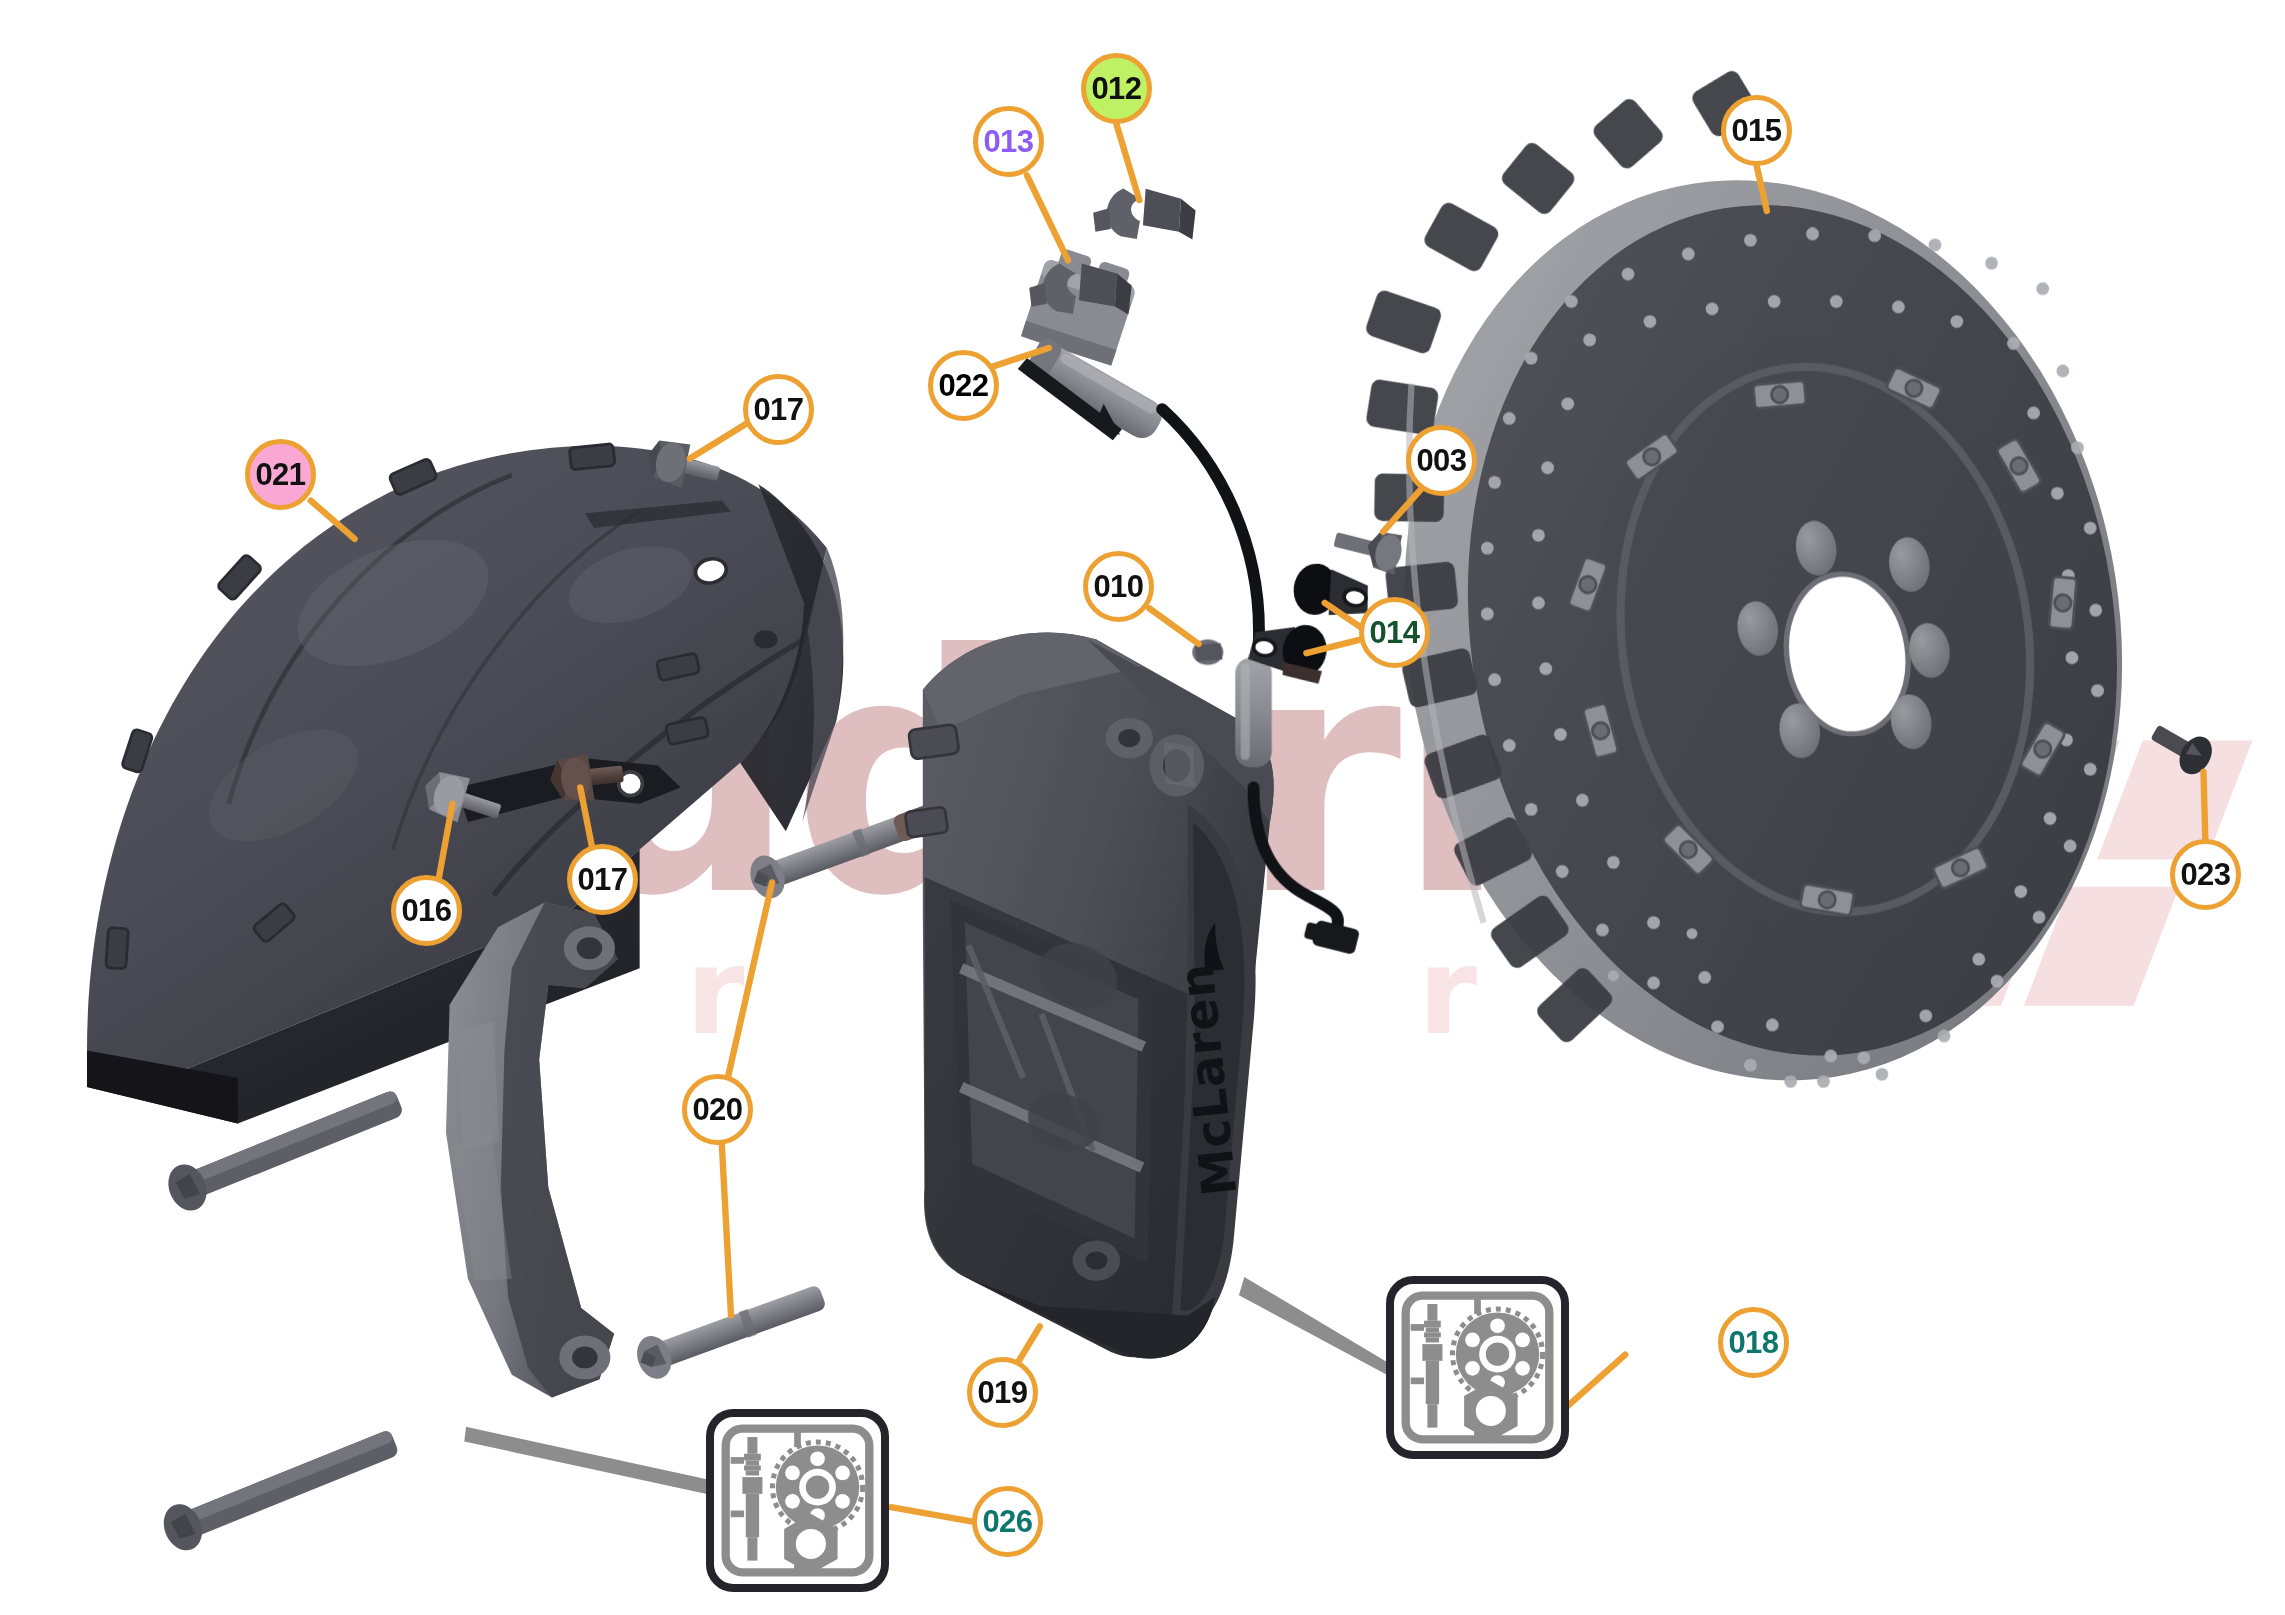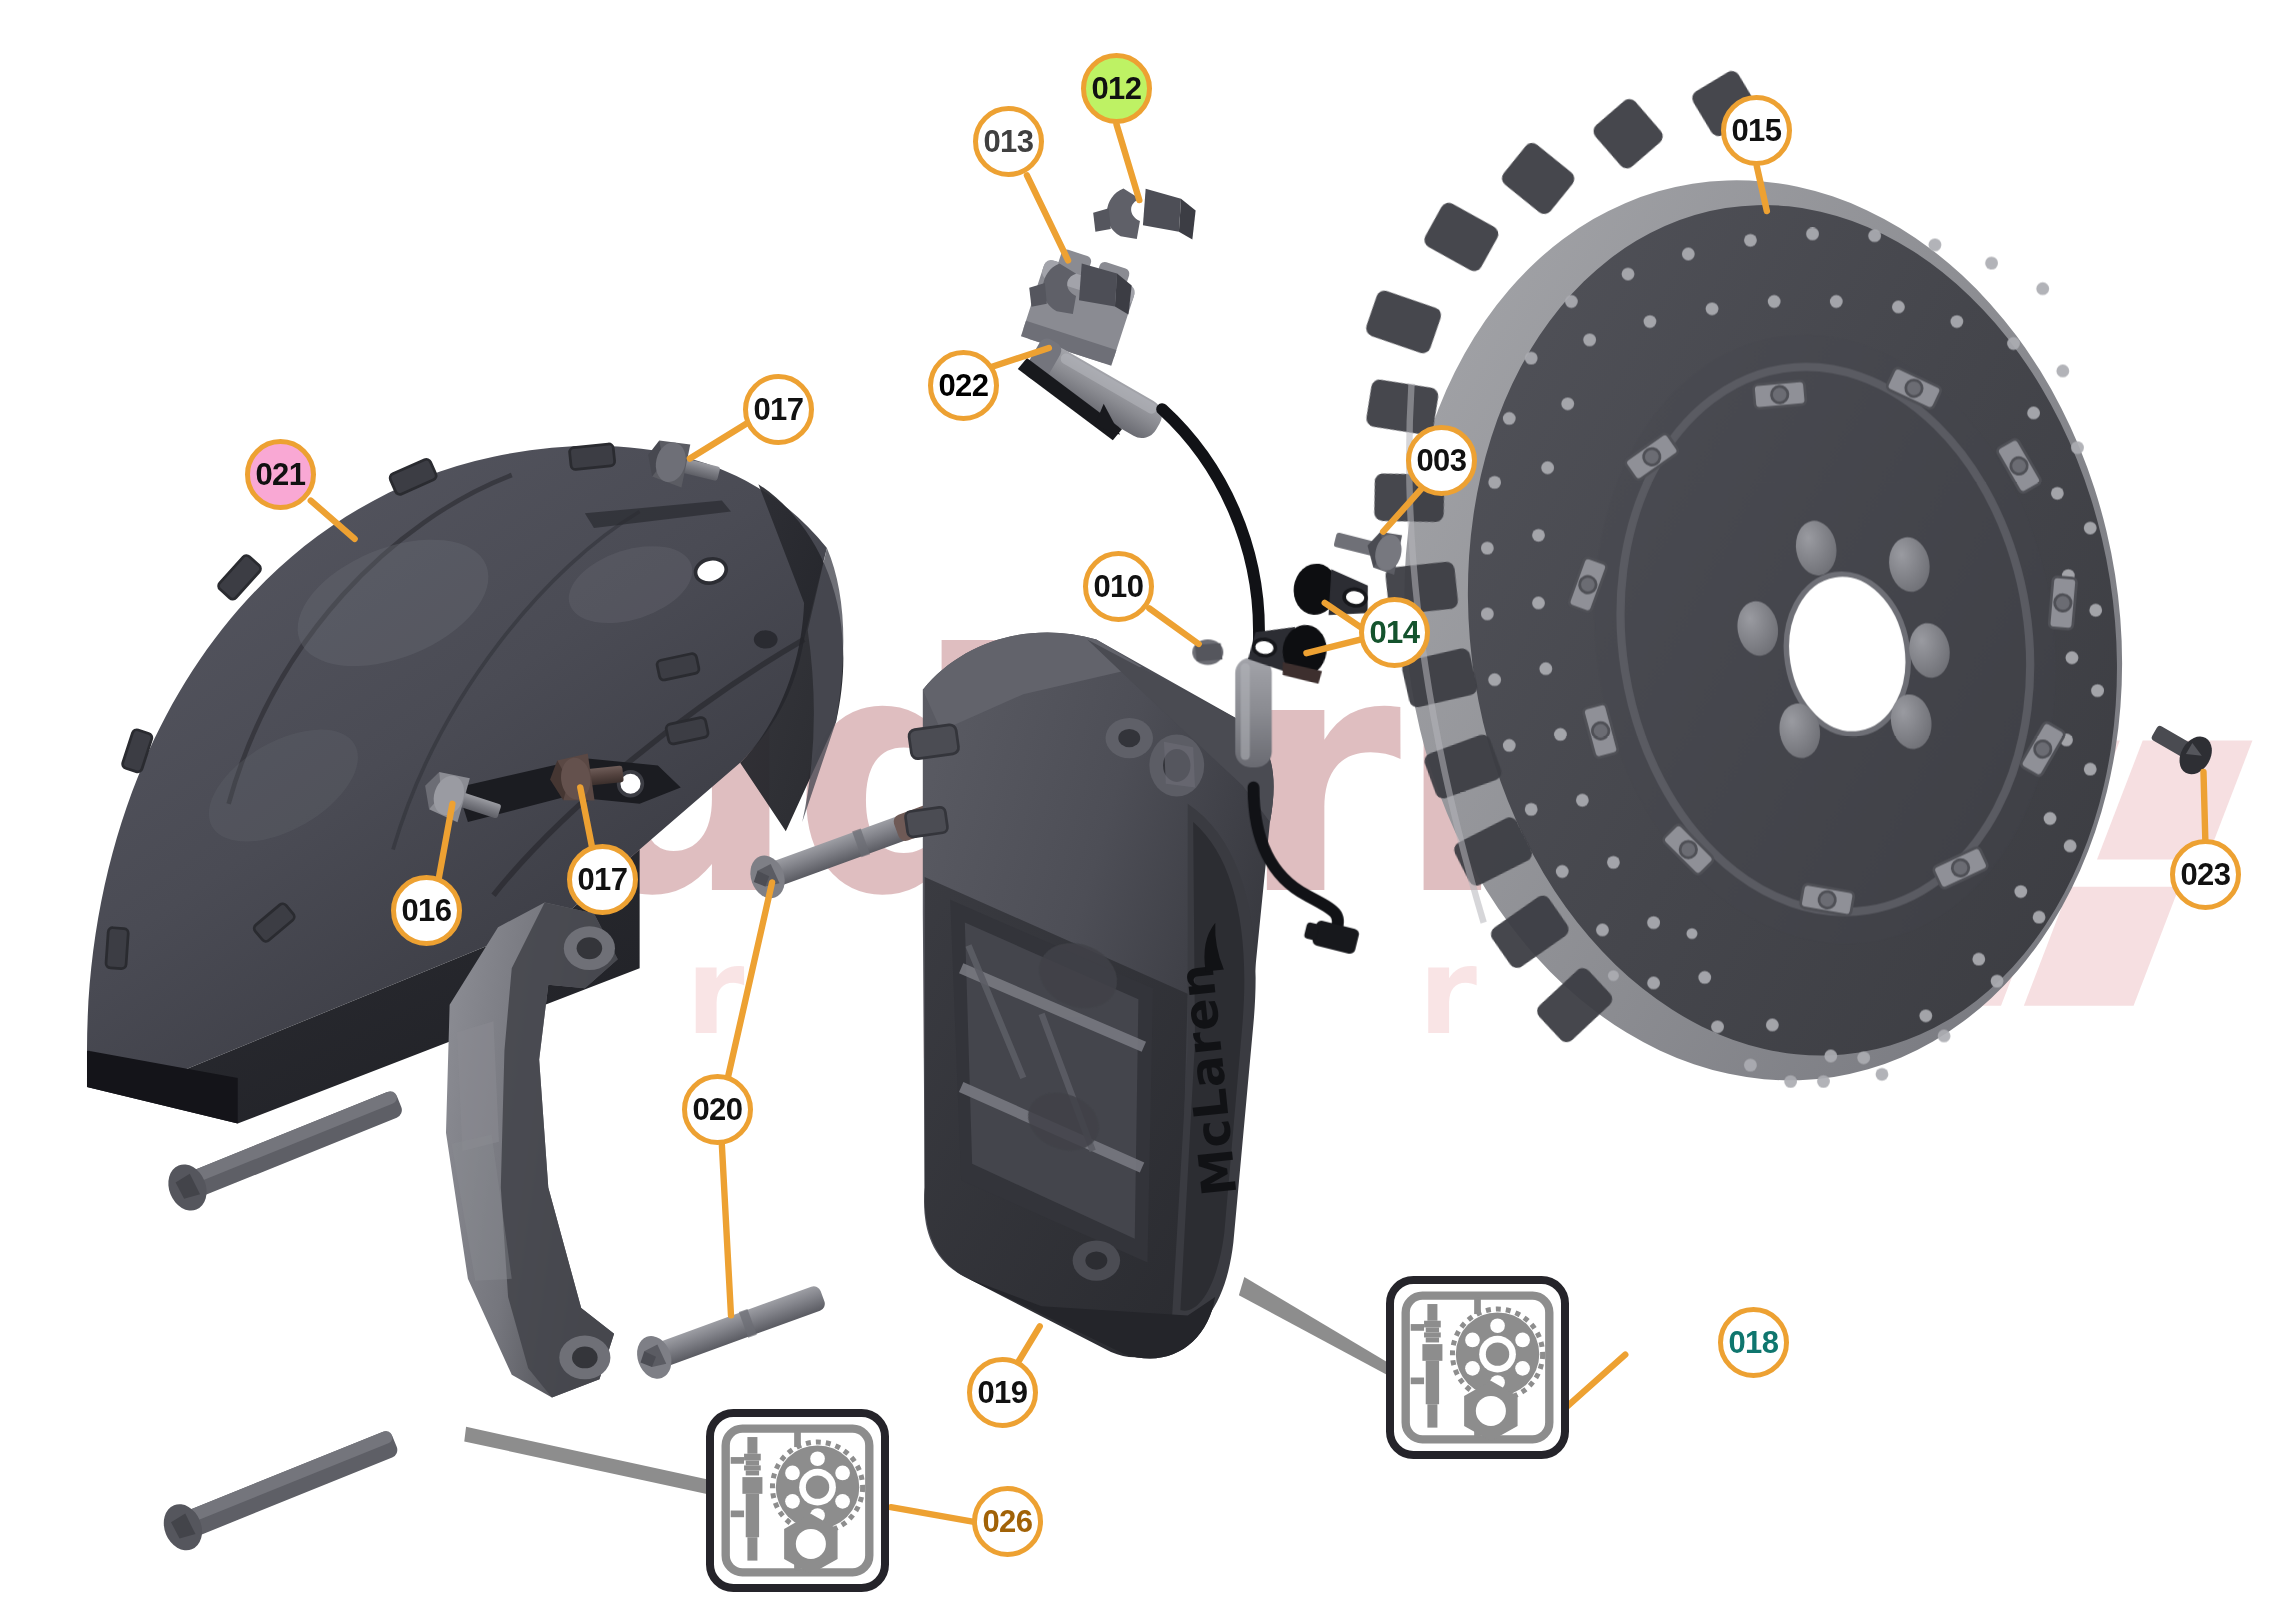--- a/index.html
+++ b/index.html
@@ -642,35 +642,35 @@
         <polyline points="797,1178 845,966"></polyline>
         <polyline points="790,1253 800,1440"></polyline>
         <polyline points="1115,1490 1138,1452"></polyline>
         <polyline points="1779,1483 1705,1549"></polyline>
         <polyline points="1066,1666 975,1650"></polyline>
       </g>
   </svg>
 
   <div id="calloutLayer" style="position:absolute;inset:0;z-index:40;">
       <div class="callout" style="left: 1117px; top: 89px; --accent: #eda132; color: rgb(17, 17, 17); background: #bef264;">012</div>
-      <div class="callout" style="left: 1009px; top: 142px; --accent: #eda132; color: #404040; background: rgb(255, 255, 255);">013</div>
+      <div class="callout" style="left: 1009px; top: 142px; --accent: #eda132; color: #8b5cf6; background: rgb(255, 255, 255);">013</div>
       <div class="callout" style="left: 964px; top: 386px; --accent: #eda132; color: #000000; background: rgb(255, 255, 255);">022</div>
       <div class="callout" style="left: 1757px; top: 131px; --accent: #eda132; color: rgb(17, 17, 17); background: rgb(255, 255, 255);">015</div>
       <div class="callout" style="left: 779px; top: 410px; --accent: #eda132; color: rgb(17, 17, 17); background: rgb(255, 255, 255);">017</div>
       <div class="callout" style="left: 281px; top: 475px; --accent: #eda132; color: rgb(17, 17, 17); background: #f9a8d4;">021</div>
       <div class="callout" style="left: 1442px; top: 461px; --accent: #eda132; color: rgb(17, 17, 17); background: rgb(255, 255, 255);">003</div>
       <div class="callout" style="left: 1119px; top: 587px; --accent: #eda132; color: rgb(17, 17, 17); background: rgb(255, 255, 255);">010</div>
       <div class="callout" style="left: 1395px; top: 633px; --accent: #eda132; color: #14532d; background: rgb(255, 255, 255);">014</div>
       <div class="callout" style="left: 2206px; top: 875px; --accent: #eda132; color: rgb(17, 17, 17); background: rgb(255, 255, 255);">023</div>
       <div class="callout" style="left: 427px; top: 911px; --accent: #eda132; color: rgb(17, 17, 17); background: rgb(255, 255, 255);">016</div>
       <div class="callout" style="left: 603px; top: 880px; --accent: #eda132; color: rgb(17, 17, 17); background: rgb(255, 255, 255);">017</div>
       <div class="callout" style="left: 718px; top: 1110px; --accent: #eda132; color: rgb(17, 17, 17); background: rgb(255, 255, 255);">020</div>
       <div class="callout" style="left: 1003px; top: 1393px; --accent: #eda132; color: rgb(17, 17, 17); background: rgb(255, 255, 255);">019</div>
       <div class="callout" style="left: 1754px; top: 1343px; --accent: #eda132; color: #0f766e; background: rgb(255, 255, 255);">018</div>
-      <div class="callout" style="left: 1008px; top: 1522px; --accent: #eda132; color: #a16207; background: rgb(255, 255, 255); text-align: right;">026</div>
+      <div class="callout" style="left: 1008px; top: 1522px; --accent: #eda132; color: #0f766e; background: rgb(255, 255, 255); text-align: right;">026</div>
     </div>
 
   <div class="kitbadge" style="left:1477px; top:1367px;">
     <svg viewBox="0 0 100 100">
       <g fill="none" stroke="#8d8d8d" stroke-width="5">
         <rect x="7" y="7" width="86" height="86" rx="10"></rect>
       </g>
       <g fill="#8d8d8d">
 
         <rect x="10" y="24" width="8" height="4"></rect>

